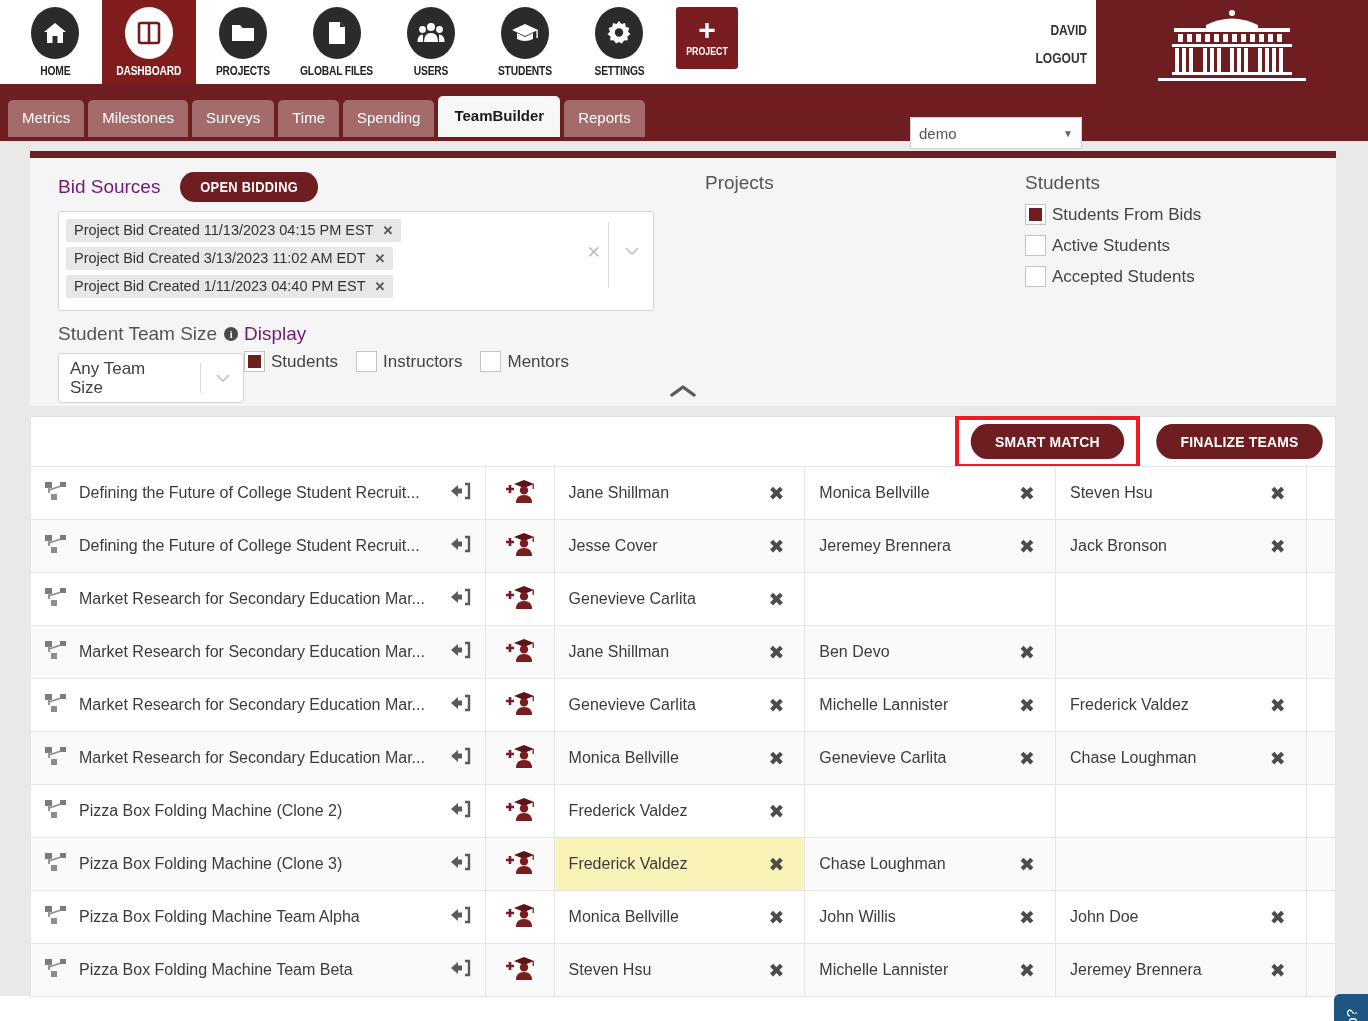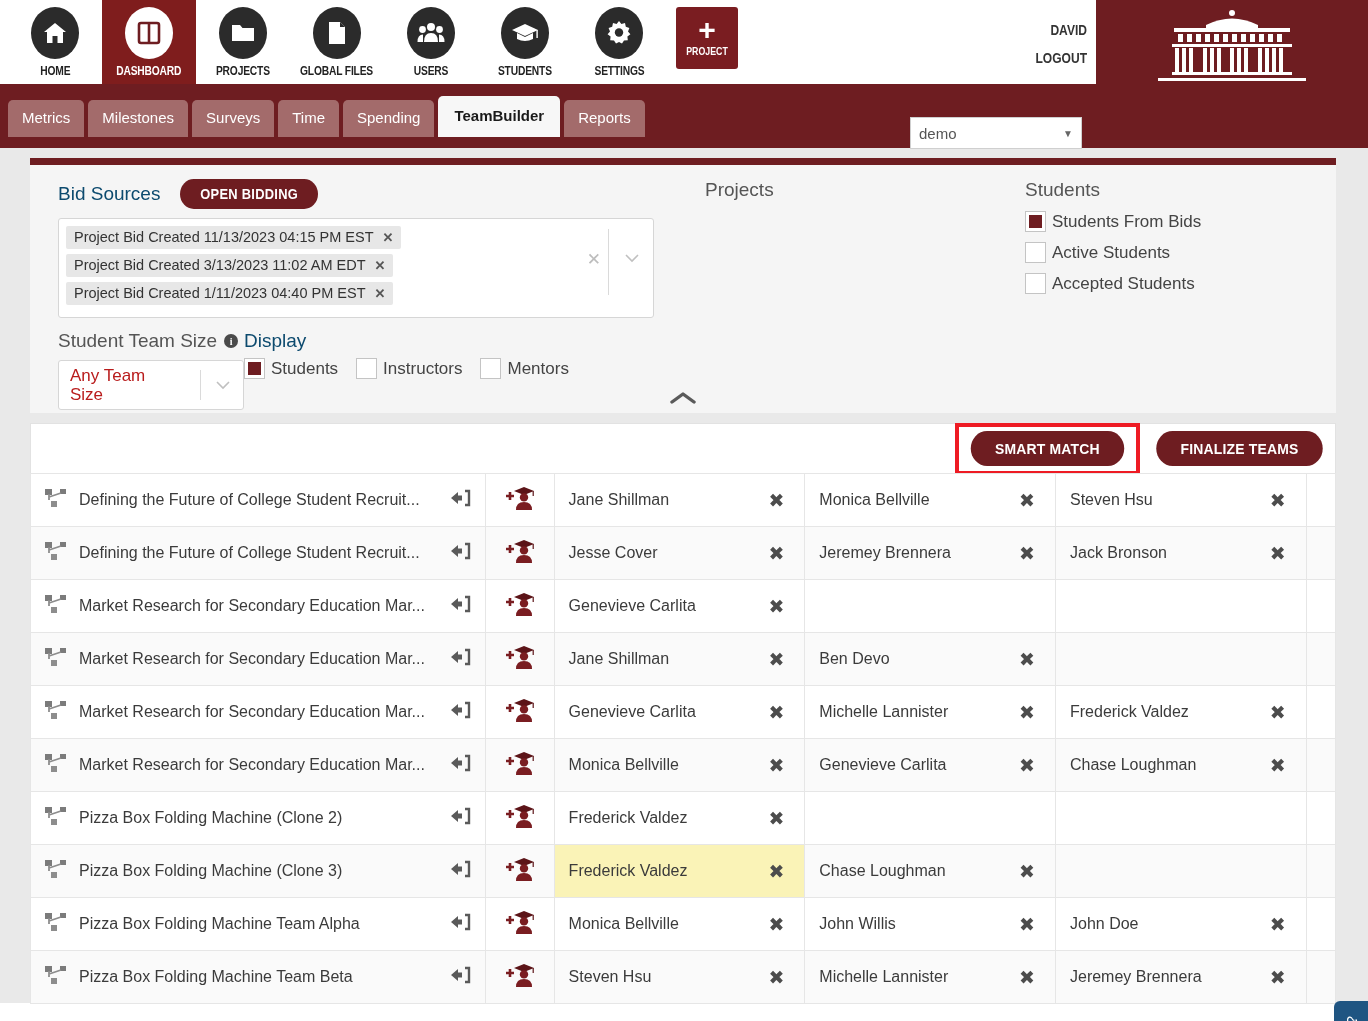--- a/index.html
+++ b/index.html
@@ -105,21 +105,21 @@
     line-height: 26px; margin-top: 2px;
   }
   .brand-name2 {
     color: #fff; font-size: 28px; font-weight: bold; letter-spacing: 0px;
     line-height: 28px;
   }
 
   
   .subbar {
     position: relative;
-    height: 64px;
+    height: 57px;
     background: #6e1d21;
   }
   .tabs {
     position: absolute;
     left: 8px; top: 12px;
     display: flex;
     align-items: flex-end;
     gap: 4px;
   }
   .tab {
@@ -168,21 +168,21 @@
     left: 30px; top: 10px;
     width: 1306px;
     background: #f5f5f5;
     border-top: 7px solid #6e1d21;
     height: 255px;
   }
   .panel-inner { padding: 14px 28px 0 28px; position: relative; height: 100%; }
 
   .bid-row { display: flex; align-items: center; gap: 14px; }
   .lbl {
-    font-size: 19px; color: #0c4a6e; font-weight: normal;
+    font-size: 19px; color: #701a75; font-weight: normal;
   }
   .open-bidding {
     background: #6e1d21;
     color: #fff;
     font-size: 14px;
     font-weight: bold;
     letter-spacing: 0.3px;
     padding: 7px 22px;
     border-radius: 20px;
     transform: scaleX(0.92);
@@ -240,21 +240,21 @@
     width: 186px; height: 50px;
     background: #fff;
     border: 1px solid #d6d6d6;
     border-radius: 3px;
     display: flex; align-items: center;
     padding-left: 11px;
     position: relative;
     cursor: pointer;
   }
   .teamsize-select .val {
-    font-size: 17px; color: #b91c1c; line-height: 19px; width: 104px;
+    font-size: 17px; color: #404040; line-height: 19px; width: 104px;
   }
   .teamsize-select .sep {
     position: absolute; right: 42px; top: 9px; width: 1px; height: 30px; background: #dadada;
   }
   .teamsize-select .c { position: absolute; right: 13px; color: #bdbdbd; font-size: 16px; }
 
   .display-block { padding-top: 0px; }
   .cb-row { display: flex; align-items: center; gap: 6px; margin-top: 10px; }
   .cb {
     width: 21px; height: 21px;

